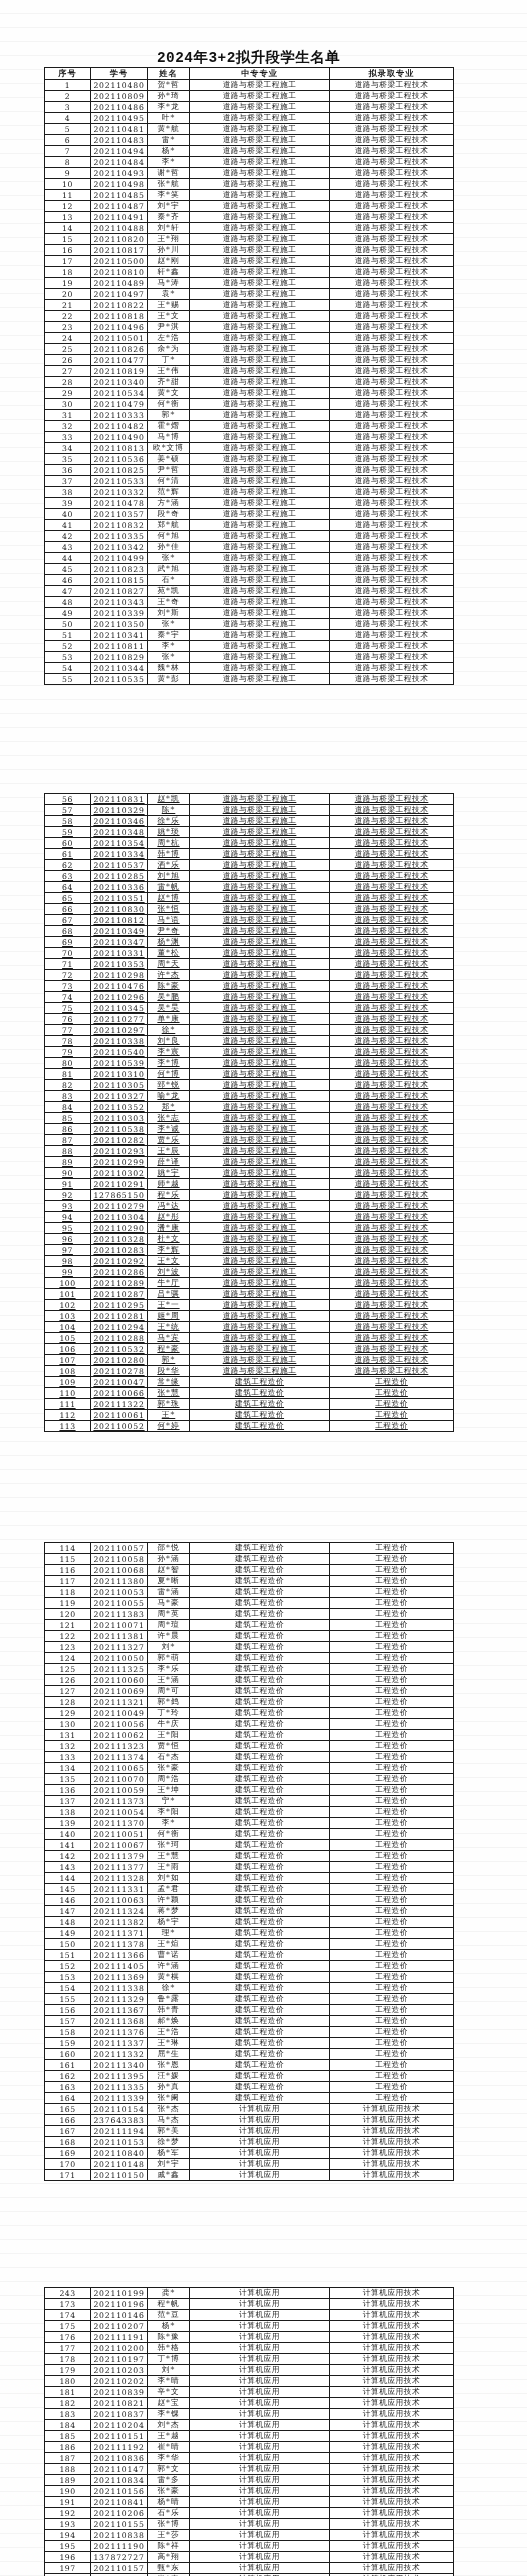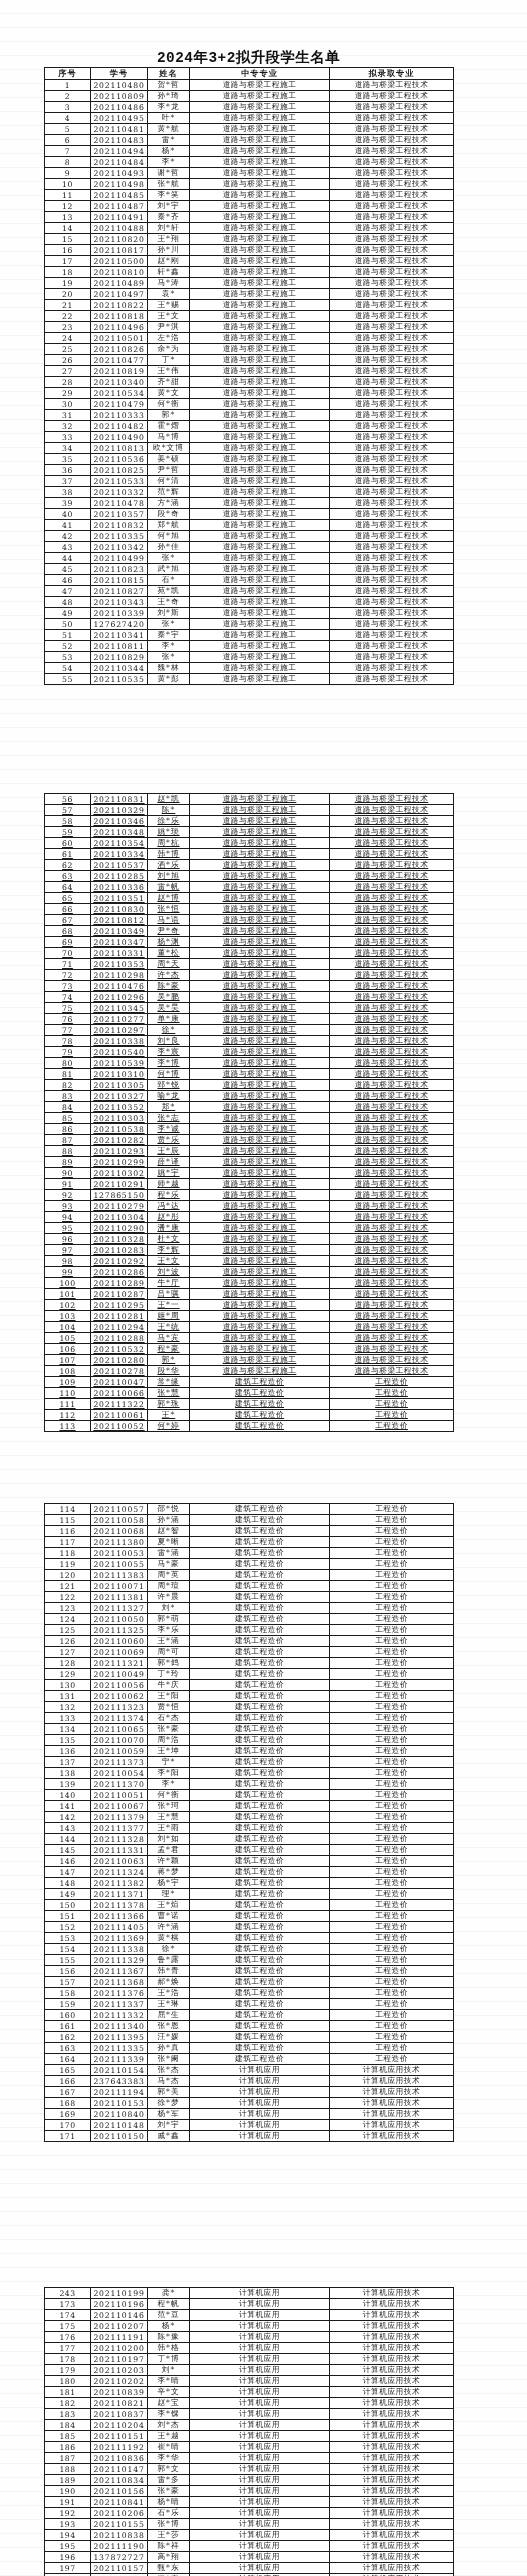--- a/index.html
+++ b/index.html
@@ -410,21 +410,21 @@
         </tr>
         <tr>
           <td class="cell-no">49</td>
           <td class="cell-id">202110339</td>
           <td class="cell-name">刘*斯</td>
           <td class="cell-major">道路与桥梁工程施工</td>
           <td class="cell-target">道路与桥梁工程技术</td>
         </tr>
         <tr>
           <td class="cell-no">50</td>
-          <td class="cell-id">127627420</td>
+          <td class="cell-id">202110350</td>
           <td class="cell-name">张*</td>
           <td class="cell-major">道路与桥梁工程施工</td>
           <td class="cell-target">道路与桥梁工程技术</td>
         </tr>
         <tr>
           <td class="cell-no">51</td>
           <td class="cell-id">202110341</td>
           <td class="cell-name">秦*宇</td>
           <td class="cell-major">道路与桥梁工程施工</td>
           <td class="cell-target">道路与桥梁工程技术</td>
@@ -869,21 +869,21 @@
         </tr>
         <tr>
           <td class="cell-no">113</td>
           <td class="cell-id">202110052</td>
           <td class="cell-name">何*婷</td>
           <td class="cell-major">建筑工程造价</td>
           <td class="cell-target">工程造价</td>
         </tr>
       </tbody>
     </table>
-    <table class="page" style="top: 1503px; padding-left: 22px;">
+    <table class="page" style="top: 1542px; padding-left: 22px;">
       <colgroup>
         <col class="c1">
         <col class="c2">
         <col class="c3">
         <col class="c4">
         <col class="c5">
       </colgroup>
       <tbody>
         <tr>
           <td class="cell-no">114</td>

